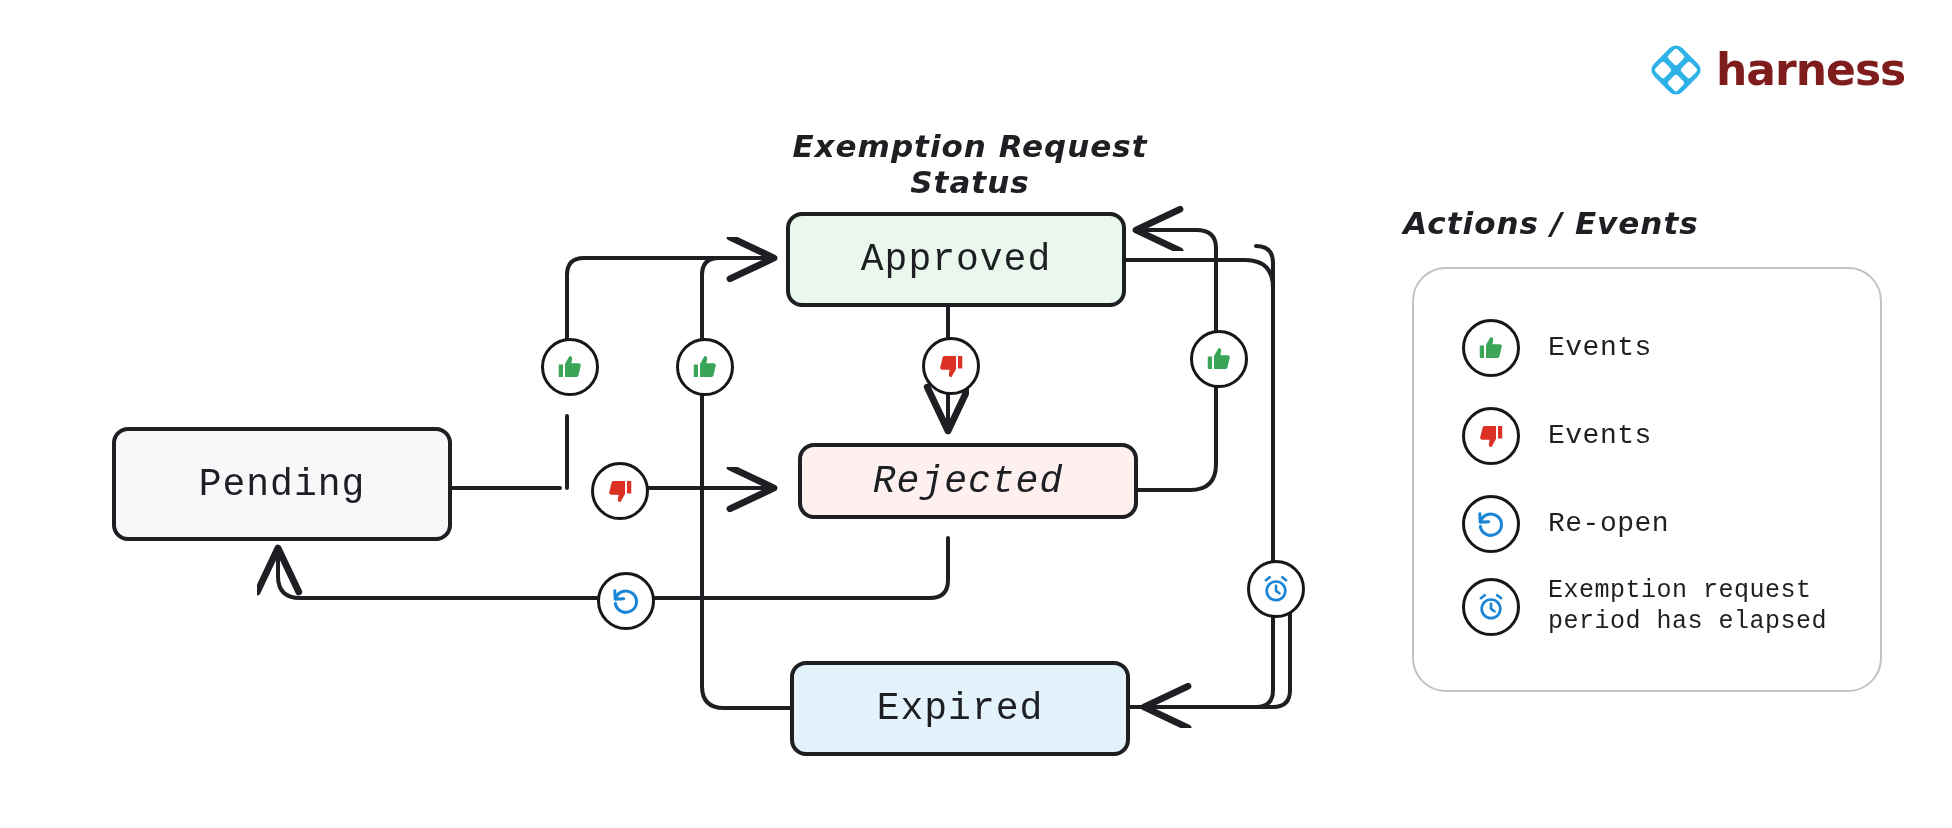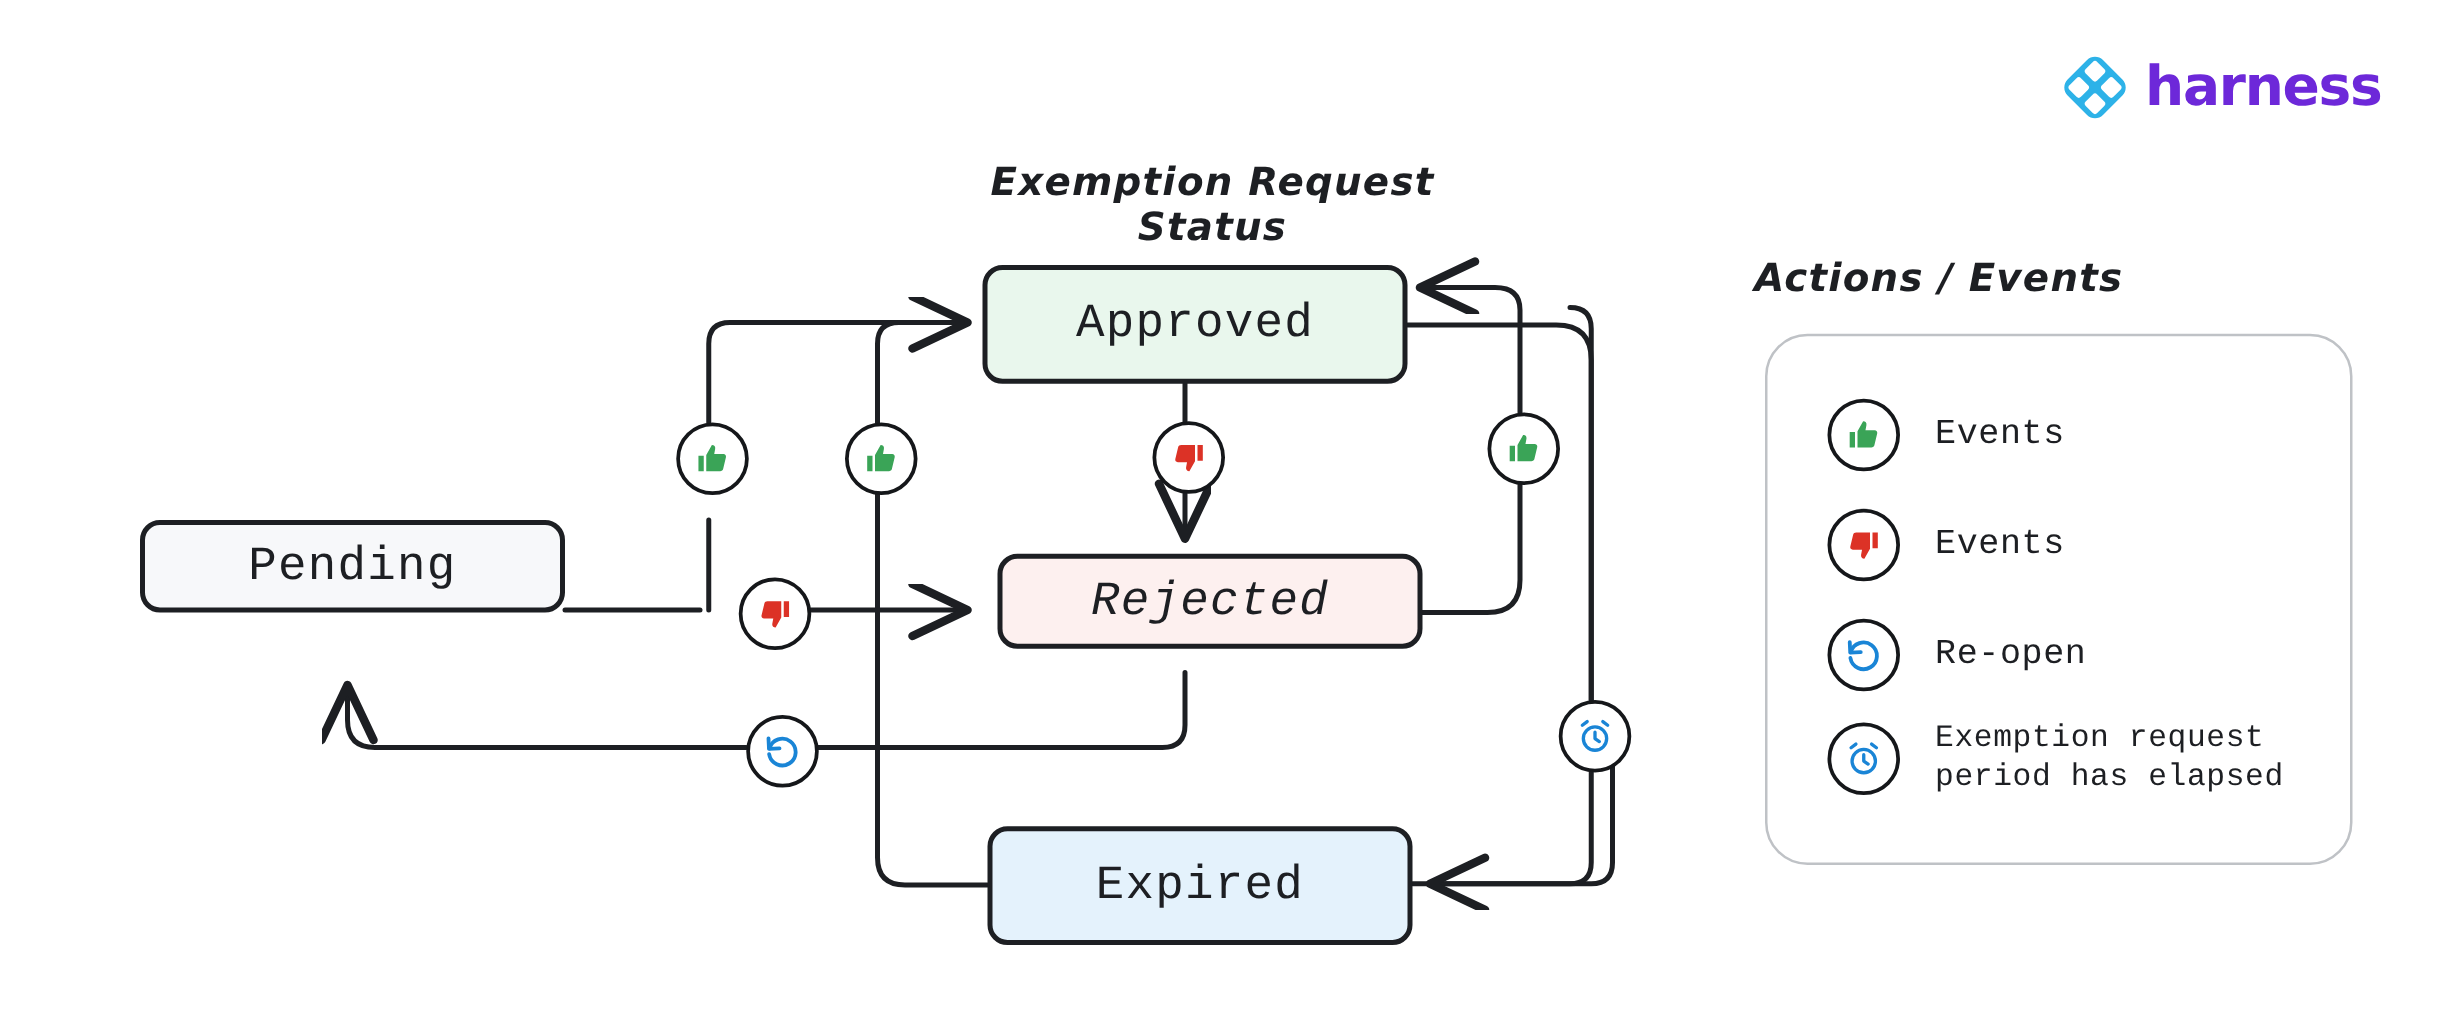--- a/index.html
+++ b/index.html
@@ -7,42 +7,42 @@
     width:1952px;height:828px;background:#ffffff;overflow:hidden;
     font-family:"Liberation Mono","DejaVu Sans Mono",monospace;
   }
   .stage{position:relative;width:1952px;height:828px;}
 
   
   .logo{position:absolute;left:1648px;top:42px;display:flex;align-items:center;gap:12px;}
   .logo-mark{width:56px;height:56px;}
   .logo-word{
     font-family:"DejaVu Sans","Liberation Sans",sans-serif;
-    font-size:44px;font-weight:700;color:#6d28d9;letter-spacing:-1px;line-height:1;
+    font-size:44px;font-weight:700;color:#7f1d1d;letter-spacing:-1px;line-height:1;
   }
 
   
   .hand{
     font-family:"DejaVu Sans","Liberation Sans",sans-serif;
     font-weight:700;color:#1d1f23;font-style:italic;letter-spacing:1px;
   }
   .diagram-title{position:absolute;left:740px;top:128px;width:460px;text-align:center;font-size:31px;}
   .legend-title{position:absolute;left:1351px;top:205px;width:400px;text-align:center;font-size:31px;}
 
   
   .edges{position:absolute;left:0;top:0;width:1952px;height:828px;}
 
   
   .node{
     position:absolute;box-sizing:border-box;border:4px solid #1d1f23;border-radius:16px;
     display:flex;align-items:center;justify-content:center;
     font-family:"Liberation Mono","DejaVu Sans Mono",monospace;
     font-size:38px;color:#1d1f23;letter-spacing:1px;
   }
-  #node-pending {left:112px; top:416px; width:340px;height:74px;background:#f7f8fa;}
+  #node-pending {left:112px; top:427px; width:340px;height:114px;background:#f7f8fa;}
   #node-approved{left:786px; top:212px; width:340px;height:95px; background:#e9f7ed;}
   #node-rejected{left:798px; top:443px; width:340px;height:76px; background:#fdf0ef;font-style:italic;}
   #node-expired {left:790px; top:661px; width:340px;height:95px; background:#e4f2fc;}
 
   
   .badge{
     position:absolute;width:52px;height:52px;border-radius:50%;
     background:#ffffff;border:3px solid #15171a;
     display:flex;align-items:center;justify-content:center;
   }

